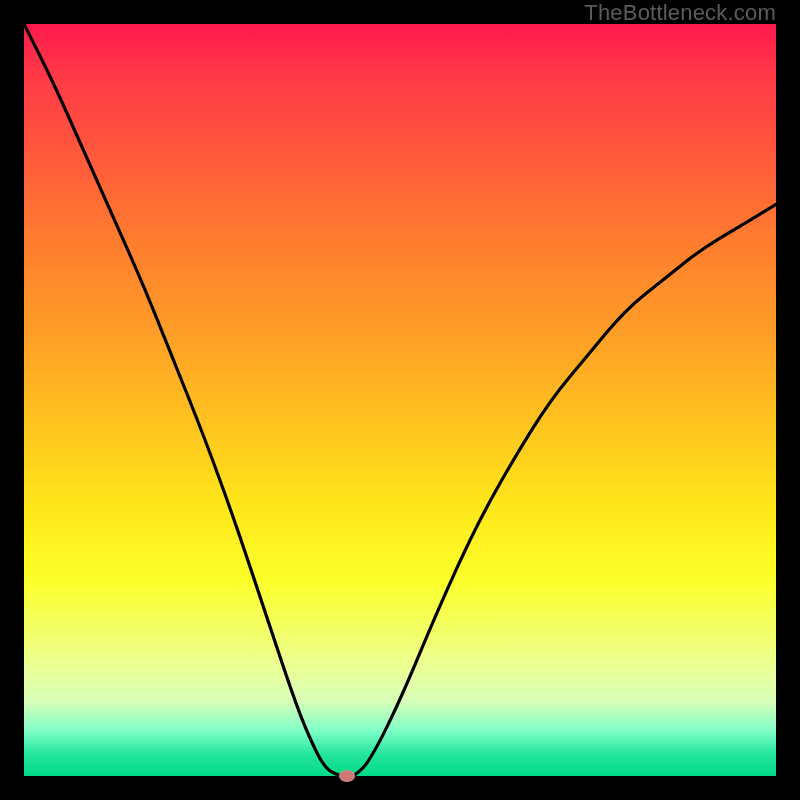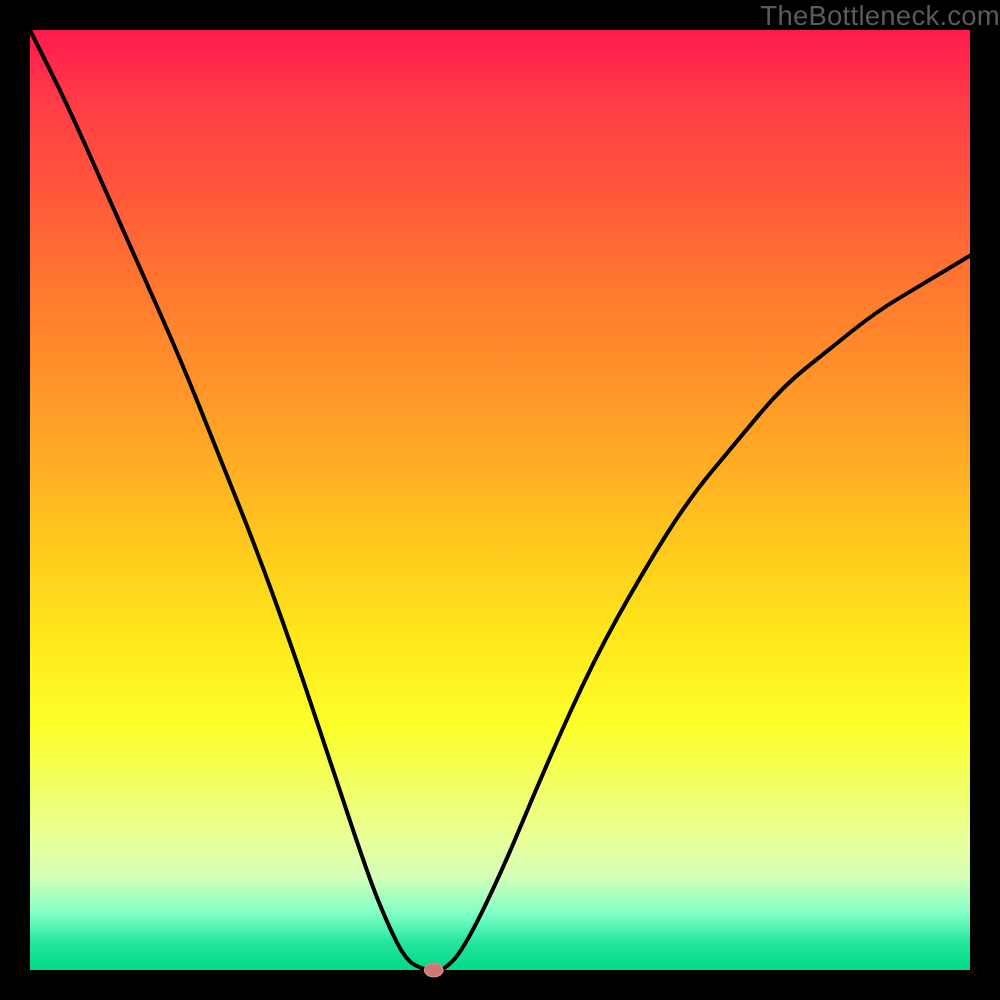--- a/index.html
+++ b/index.html
@@ -44,21 +44,21 @@
   }
   svg.curve {
     position: absolute;
     left: 0; top: 0;
     width: 100%;
     height: 100%;
   }
   .watermark {
     position: absolute;
     top: 0;
-    right: 0;
+    right: 24px;
     color: #5b5b5b;
     font-size: 22px;
     font-weight: 400;
     letter-spacing: 0.2px;
     user-select: none;
   }
   .dot {
     position: absolute;
     width: 16px;
     height: 12px;

